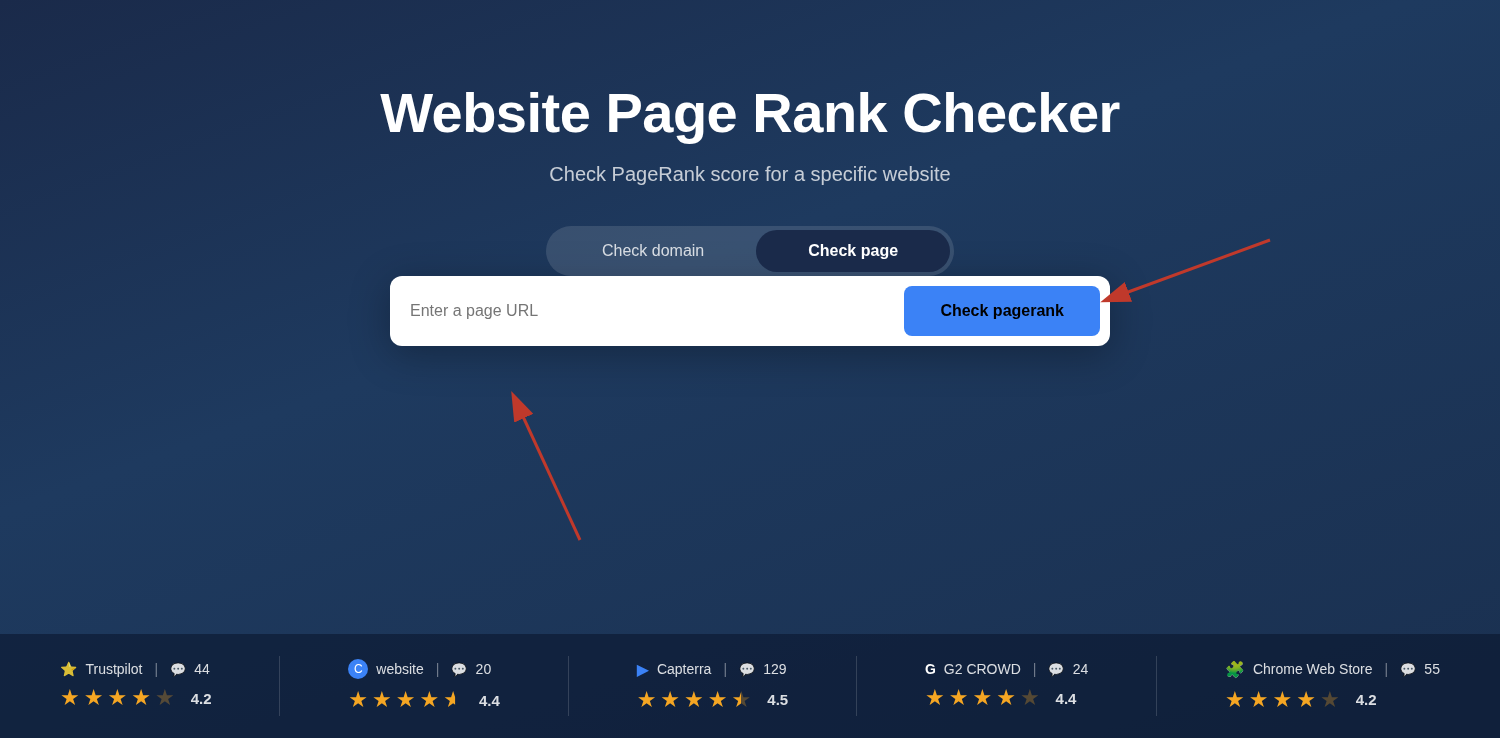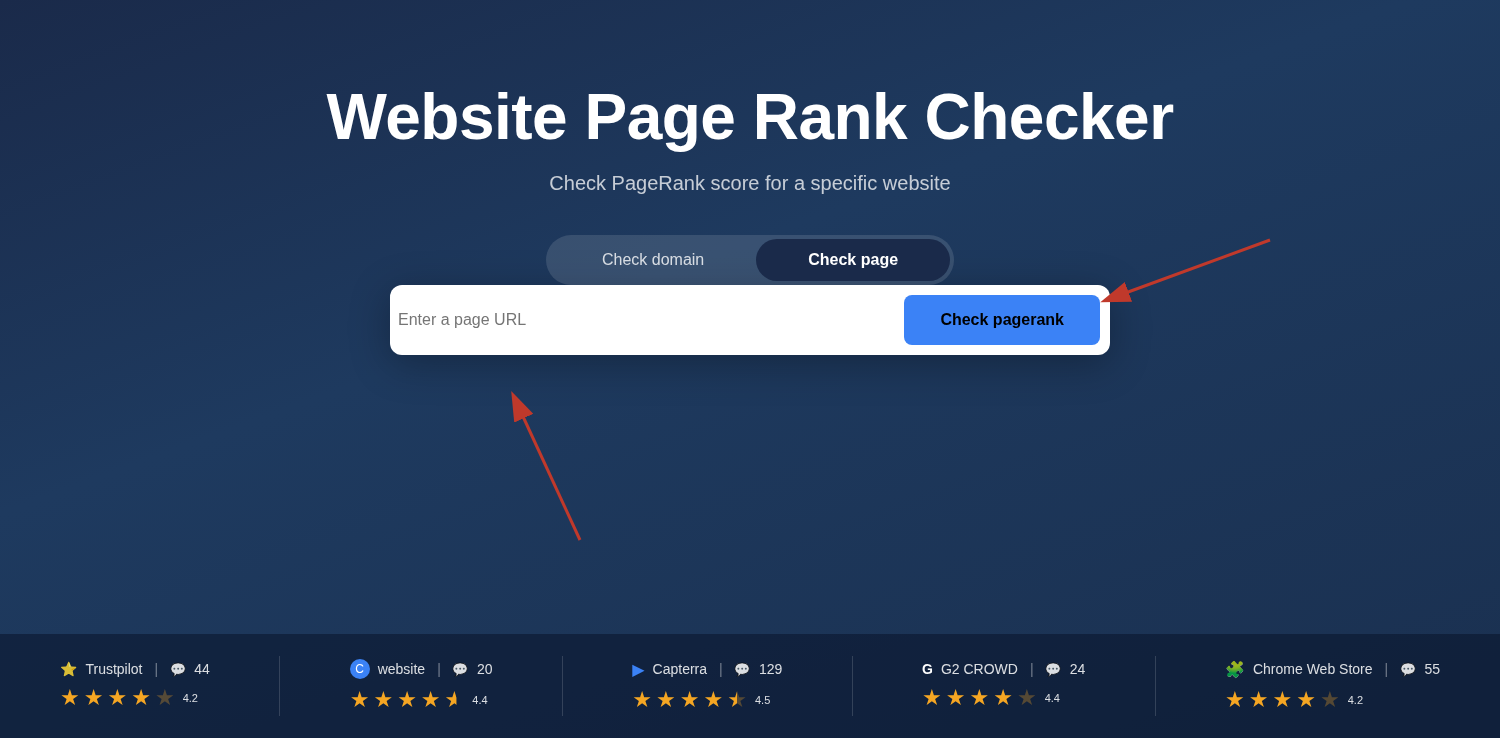--- a/index.html
+++ b/index.html
@@ -13,21 +13,21 @@
       display: flex;
       flex-direction: column;
       align-items: center;
       justify-content: flex-start;
       padding-top: 80px;
       position: relative;
     }
 
     .main-title {
       color: #ffffff;
-      font-size: 64px;
+      font-size: 56px;
       font-weight: 800;
       text-align: right;
       margin-bottom: 18px;
       letter-spacing: -0.5px;
     }
 
     .subtitle {
       color: rgba(255,255,255,0.75);
       font-size: 20px;
       text-align: right;
@@ -62,21 +62,21 @@
       background: #1a2a4a;
       color: #ffffff;
       font-weight: 600;
       text-align: center;
     }
 
     .search-container {
       display: flex;
       background: #ffffff;
       border-radius: 12px;
-      padding: 10px 10px 10px 8px;
+      padding: 10px 10px 10px 20px;
       width: 720px;
       align-items: center;
       box-shadow: 0 8px 40px rgba(0,0,0,0.3);
       margin-bottom: 20px;
     }
 
     .search-input {
       flex: 1;
       border: none;
       outline: none;
@@ -159,23 +159,23 @@
       font-size: 22px;
     }
 
     .star-empty {
       color: rgba(245,166,35,0.3);
       font-size: 22px;
     }
 
     .rating-num {
       color: rgba(255,255,255,0.85);
-      font-size: 11px;
-      margin-left: 4px;
-      font-weight: 400;
+      font-size: 15px;
+      margin-left: 12px;
+      font-weight: 700;
     }
 
     .vr {
       width: 1px;
       height: 60px;
       background: rgba(255,255,255,0.15);
     }
   </style>
 </head>
 <body>

